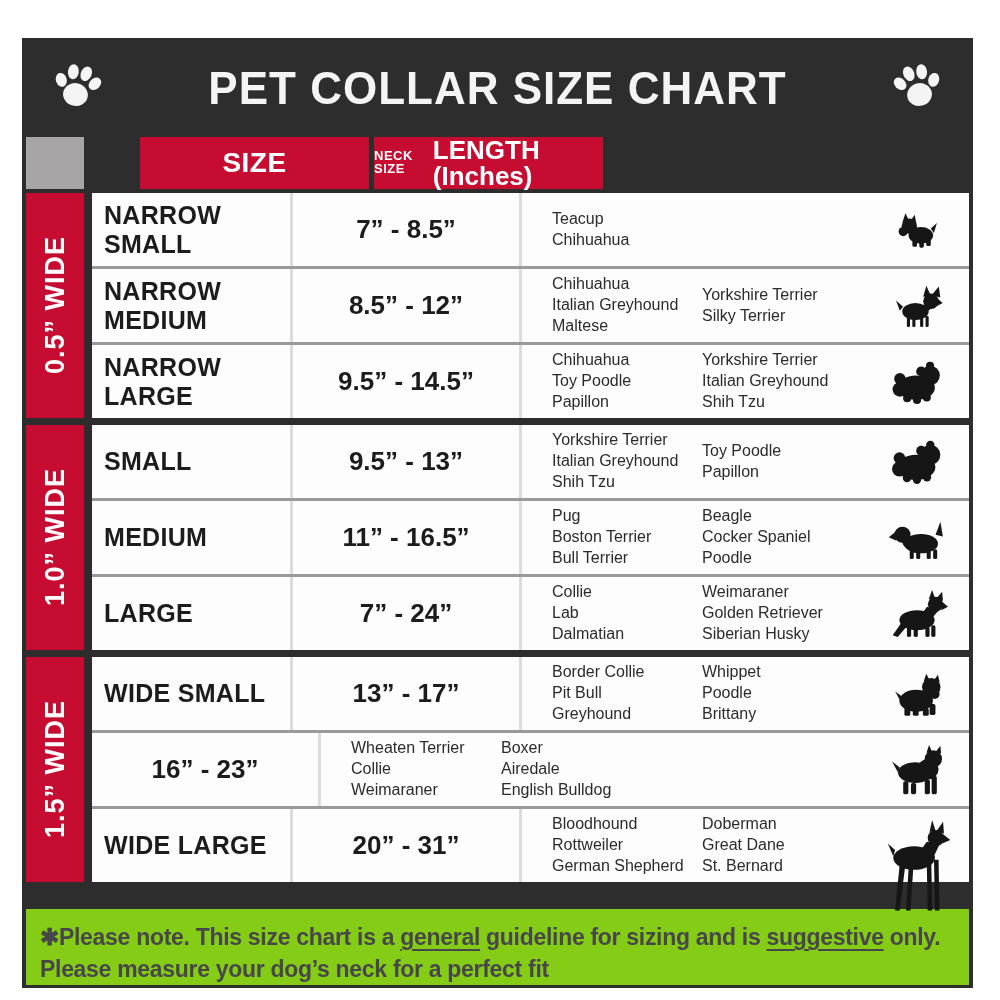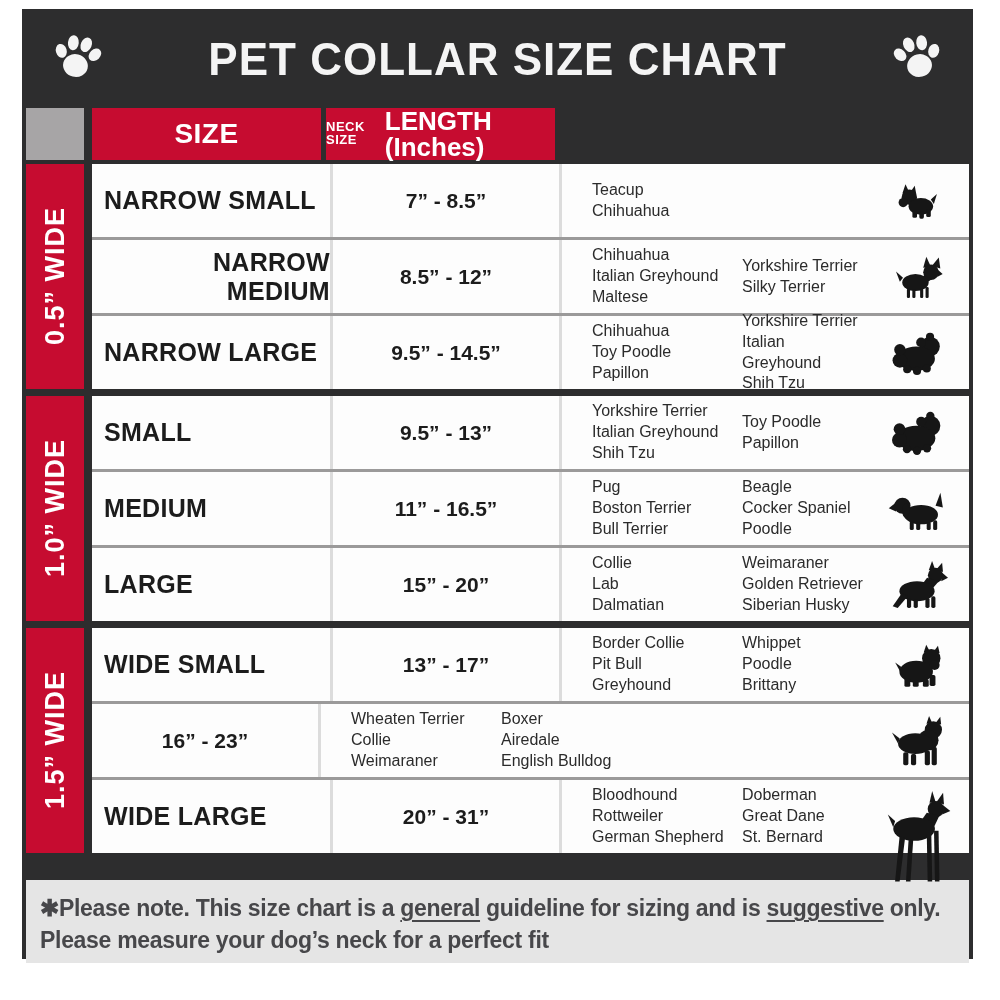--- a/index.html
+++ b/index.html
@@ -1,52 +1,52 @@
 <!DOCTYPE html>
 <html><head>
 <meta charset="utf-8">
 <style>
   html,body{margin:0;padding:0;background:#ffffff;}
   .canvas{position:relative;width:1000px;height:1000px;background:#ffffff;
     font-family:"Liberation Sans", sans-serif;overflow:hidden;}
-  .frame{position:absolute;left:22px;top:9px;width:951px;height:950px;background:#2D2D2E;}
+  .frame{position:absolute;left:22px;top:38px;width:951px;height:950px;background:#2D2D2E;}
   
   .titlebar{height:99px;display:flex;align-items:center;justify-content:space-between;padding:0 28px;box-sizing:border-box;}
   .title{color:#F4F4F4;font-size:44px;font-weight:bold;letter-spacing:1px;transform:scaleY(1.04);}
   .paw{width:52px;height:52px;}
   
   .inner{padding:0 4px 4px 4px;box-sizing:border-box;display:flex;flex-direction:column;height:851px;}
   .header-row{height:60px;display:flex;margin-bottom:4px;}
   .corner{width:58px;background:#A7A5A6;margin-right:8px;}
   .hcell{background:#C60C30;color:#fff;display:flex;align-items:center;justify-content:center;font-weight:bold;}
-  .h-size{width:229px;margin-right:5px;font-size:28px;letter-spacing:.5px;}
+  .h-size{width:229px;margin-right:5px;font-size:28px;letter-spacing:.5px;margin-left:48px;}
   .h-neck{width:229px;margin-right:5px;flex-direction:row;line-height:1;}
   .h-neck .neck-top{font-size:13px;font-weight:bold;margin-bottom:3px;letter-spacing:.5px;}
   .h-neck .neck-bottom{font-size:26px;}
   .h-breeds{flex:1;font-size:25px;letter-spacing:.5px;}
   
   .group{display:flex;margin-bottom:7px;}
   .group:last-of-type{margin-bottom:0;}
   .strip{width:58px;background:#C60C30;margin-right:8px;display:flex;align-items:center;justify-content:center;}
   .vtext{writing-mode:vertical-rl;transform:rotate(180deg);color:#fff;font-weight:bold;font-size:27px;letter-spacing:1px;white-space:nowrap;}
   .rows{flex:1;display:flex;flex-direction:column;background:#FDFDFD;}
   .row{height:73px;display:flex;align-items:stretch;background:#FDFDFD;}
   .row + .row{border-top:3px solid #9B9A9A;}
   .c{box-sizing:border-box;}
-  .c.size{width:241px;display:flex;align-items:center;padding-left:12px;font-weight:bold;font-size:25px;color:#1C1C1C;border-right:3px solid #DCDCDC;letter-spacing:.3px;text-align:right;}
-  .c.neck{width:229px;display:flex;align-items:center;justify-content:center;font-weight:bold;font-size:21px;color:#1C1C1C;border-right:3px solid #DCDCDC;}
+  .c.size{width:201px;display:flex;align-items:center;padding-left:12px;font-weight:bold;font-size:25px;color:#1C1C1C;border-right:3px solid #DCDCDC;letter-spacing:.3px;}
+  .c.neck{width:229px;display:flex;align-items:center;justify-content:center;font-weight:bold;font-size:26px;color:#1C1C1C;border-right:3px solid #DCDCDC;}
   .c.breeds{flex:1;display:flex;align-items:center;padding-left:30px;position:relative;border-radius:19px;}
   .b1{width:150px;font-size:16px;line-height:1.3;white-space:pre-line;color:#2B2B2B;}
   .b2{flex:1;font-size:16px;line-height:1.3;white-space:pre-line;color:#2B2B2B;}
   .icon{width:104px;display:flex;align-items:center;justify-content:center;}
   .icon svg{display:block;}
   .icon.tall{position:relative;}
   .icon.tall svg{position:absolute;right:18px;top:-26px;z-index:3;}
   
-  .footer{flex:1;background:#e5e5e5;padding:12px 14px 7px 14px;box-sizing:border-box;margin-top:20px;}
+  .footer{flex:1;background:#84cc16;padding:12px 14px 0 14px;box-sizing:border-box;margin-top:20px;}
   .note{font-size:23px;font-weight:bold;color:#47474A;line-height:1.4;letter-spacing:-0.3px;}
   .und{text-decoration:underline;text-decoration-thickness:2px;text-underline-offset:4px;}
   .dog{fill:#161616;}
 </style>
 </head>
 <body>
 
 <div class="canvas">
   <div class="frame">
 
@@ -213,21 +213,21 @@
                   <rect x="26" y="41" width="5" height="11" rx="2"></rect>
                     <rect x="34" y="43" width="5" height="9" rx="2"></rect>
                   <rect x="47" y="42" width="5" height="10" rx="2"></rect>
                     <rect x="55" y="40" width="5" height="12" rx="2"></rect>
                 </svg>
               </div>
             </div>
           </div>
           <div class="row">
             <div class="c size">LARGE</div>
-            <div class="c neck">15” - 20”</div>
+            <div class="c neck">7” - 24”</div>
             <div class="c breeds">
               <div class="b1">Collie
 Lab
 Dalmatian</div>
               <div class="b2">Weimaraner
 Golden Retriever
 Siberian Husky</div>
               <div class="icon">
                 <svg width="62" height="47" viewBox="0 0 74 56" class="dog">
                   <polygon points="51,11 55,0 59,11"></polygon>

